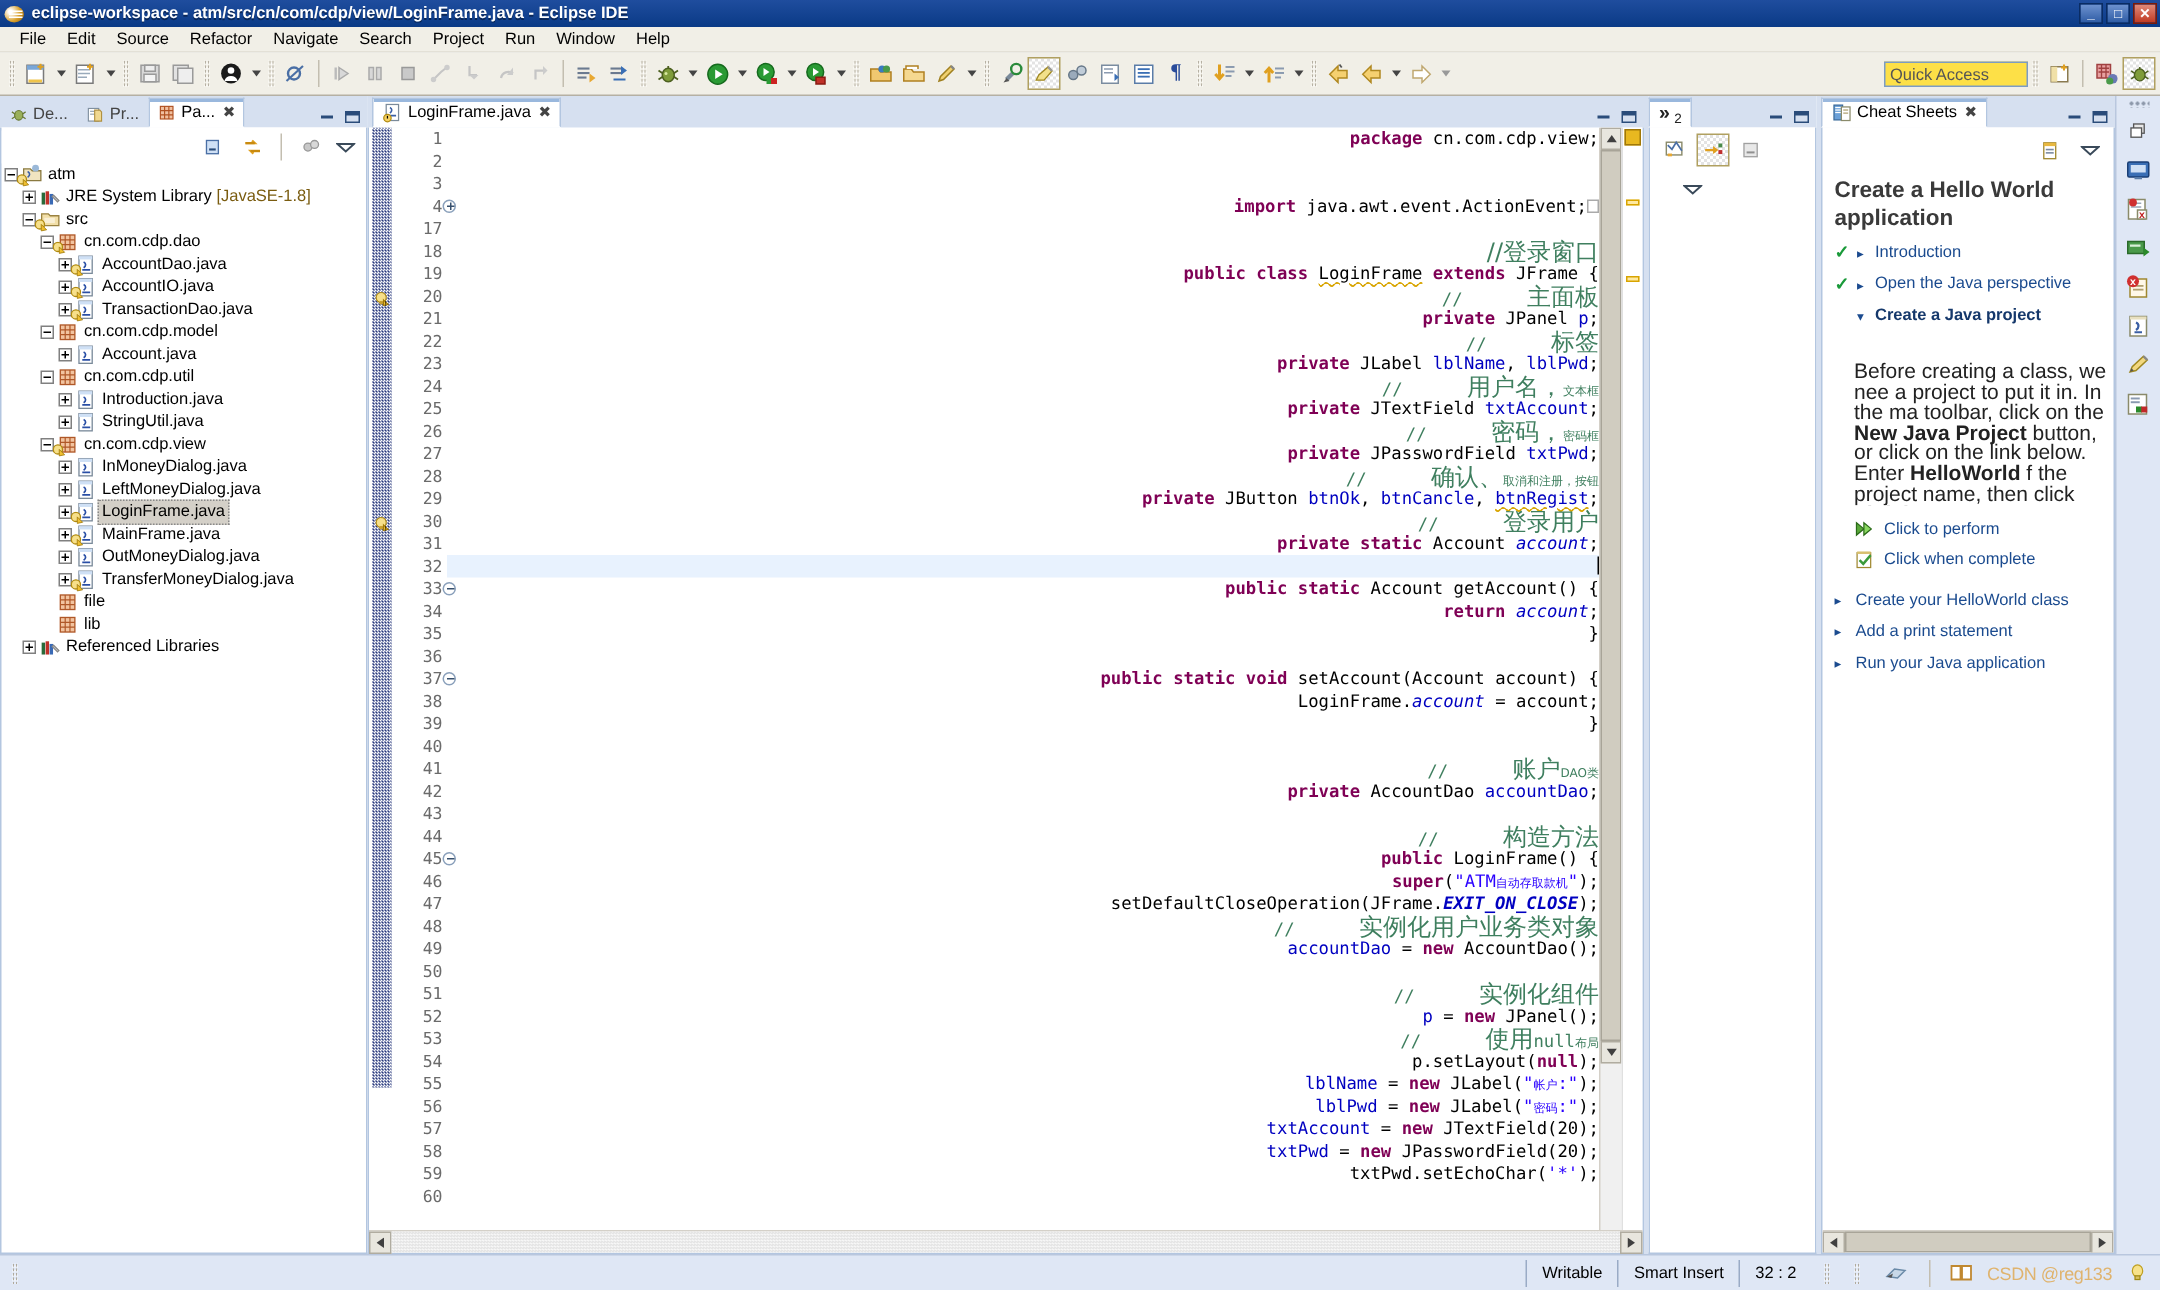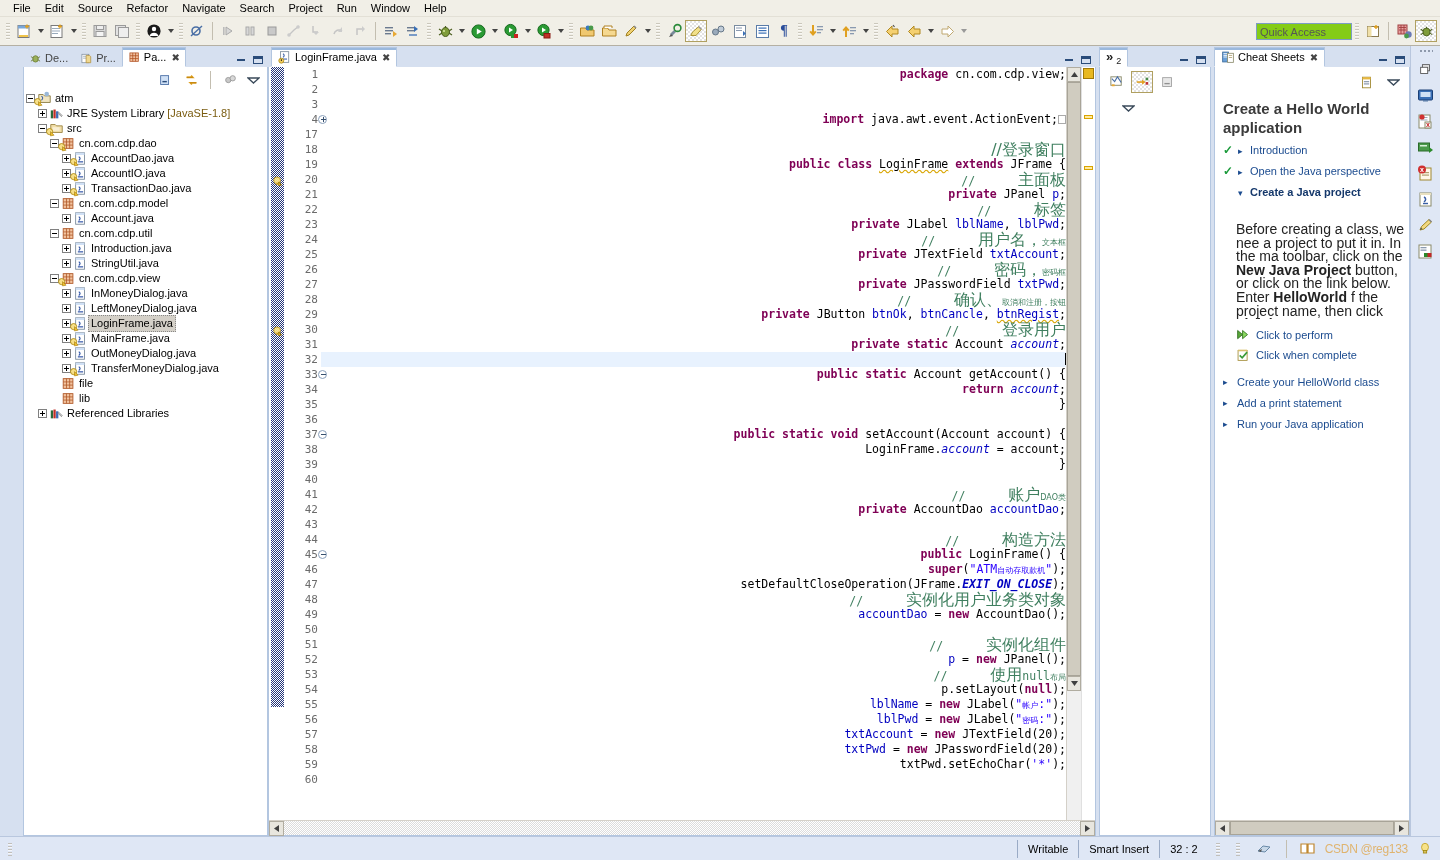--- a/index.html
+++ b/index.html
@@ -40,21 +40,21 @@
   .tgrip { width:4px; height:18px; margin:0 3px; flex:0 0 4px;
     background-image:radial-gradient(#fff 35%, transparent 36%), radial-gradient(#b0aa9c 35%, transparent 36%);
     background-size:2px 3px, 2px 3px; background-position:1px 1px, 0 0; opacity:.9; }
   .tsep { width:1px; height:18px; background:#c3beb0; margin:0 4px; flex:0 0 1px; }
   .ti { width:22px; height:22px; flex:0 0 22px; display:flex; align-items:center; justify-content:center; }
   .ti.sm { width:11px; flex:0 0 11px; }
   .ti.on { border:1px solid #b0a060; background:
      repeating-conic-gradient(#ffffff 0% 25%, #e3e3e3 0% 50%) 0 0/4px 4px; }
   .caret { width:0;height:0;border-left:3px solid transparent;border-right:3px solid transparent;border-top:4px solid #444; }
   .qa { margin-left:auto; display:flex; align-items:center; }
-  .qa-box { width:96px; height:17px; border:1px solid #7c9cc4; background:#84cc16;
+  .qa-box { width:96px; height:17px; border:1px solid #7c9cc4; background:#fde047;
     font-size:11px; color:#555; padding:1px 3px; line-height:14px; }
 
   
   .main { flex:1; display:flex; min-height:0; background:#d6e0f0; }
 
   
   .view { display:flex; flex-direction:column; min-height:0; background:#fff; }
   .vtabs { height:21px; display:flex; align-items:flex-end; background:#d6e0f0; flex:0 0 21px; }
   .vtab { height:19px; display:flex; align-items:center; gap:3px; padding:0 5px;
     font-size:11px; color:#444; border:1px solid transparent; border-bottom:none; }
@@ -63,21 +63,21 @@
     box-shadow:inset 0 2px 0 #9ab8dd; height:20px; }
   .vtab .x { font-size:10px; color:#444; margin-left:2px; }
   .vtools { margin-left:auto; display:flex; align-items:center; gap:2px; padding-right:3px; }
   .vmin, .vmax { width:15px; height:14px; display:flex; align-items:center; justify-content:center; }
   .vmin i { display:block; width:8px; height:2px; border-bottom:2px solid #2a4c7a; }
   .vmax i { display:block; width:10px; height:8px; border:1px solid #2a4c7a; border-top-width:3px; }
   .vtoolbar { height:22px; display:flex; align-items:center; justify-content:flex-end;
     gap:4px; padding:0 6px; background:#fff; flex:0 0 22px; }
 
   
-  .pkg { width:245px; flex:0 0 245px; display:flex; flex-direction:column;margin-left:23px; }
+  .pkg { width:245px; flex:0 0 245px; display:flex; flex-direction:column; }
   .pkg .body { flex:1; background:#fff; border:1px solid #b3c6e0; border-top:none;
     overflow:hidden; position:relative; padding-top:2px; }
   .trow { height:15px; display:flex; align-items:center; font-size:11px; white-space:nowrap; line-height:15px; }
   .tw { width:12px; flex:0 0 12px; display:flex; align-items:center; justify-content:center; }
   .exp { width:9px; height:9px; border:1px solid #808080; background:#fff; position:relative; }
   .exp:before { content:""; position:absolute; left:1px; top:3px; width:5px; height:1px; background:#000; }
   .exp.plus:after { content:""; position:absolute; left:3px; top:1px; width:1px; height:5px; background:#000; }
   .ticon { width:17px; flex:0 0 17px; display:flex; align-items:center; justify-content:center; }
   .tlabel { padding-left:2px; }
   .tlabel .dim { color:#7a5c10; }
@@ -166,20 +166,34 @@
     background-image:radial-gradient(#fff 35%, transparent 36%), radial-gradient(#b0aa9c 35%, transparent 36%);
     background-size:2px 3px,2px 3px; background-position:1px 1px,0 0; }
   .st-right { margin-left:auto; display:flex; align-items:center; gap:6px; padding-right:4px; }
   .wm { position:relative; font-size:12px; font-weight:normal; color:#e08a00; opacity:.55; letter-spacing:-.3px; }
 </style>
 </head>
 <body>
 
 <div class="app">
 
+  <div class="titlebar">
+    <span class="tb-ico">
+      <span class="disc"></span>
+        <span class="bar" style="top:4px"></span>
+      <span class="bar" style="top:6px"></span>
+        <span class="bar" style="top:8px"></span>
+    </span>
+    <span class="tb-title">eclipse-workspace - atm/src/cn/com/cdp/view/LoginFrame.java - Eclipse IDE</span>
+    <span class="wbtns">
+      <span class="wbtn">_</span>
+      <span class="wbtn">□</span>
+      <span class="wbtn close">✕</span>
+    </span>
+  </div>
 
   <div class="menubar">
     <span class="menu-item">File</span>
     <span class="menu-item">Edit</span>
     <span class="menu-item">Source</span>
     <span class="menu-item">Refactor</span>
     <span class="menu-item">Navigate</span>
     <span class="menu-item">Search</span>
     <span class="menu-item">Project</span>
     <span class="menu-item">Run</span>

